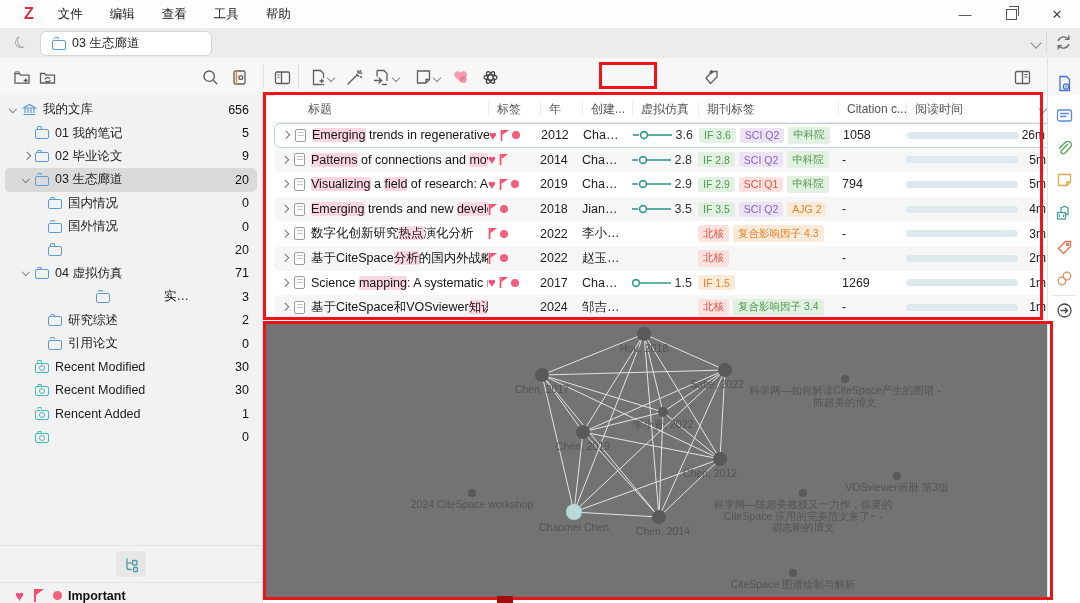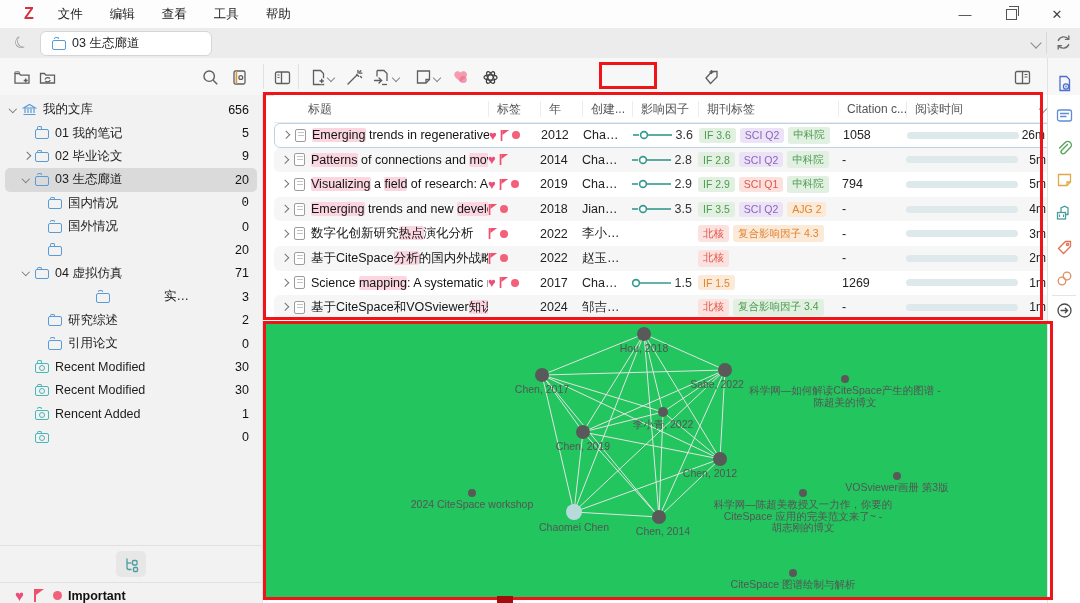--- a/index.html
+++ b/index.html
@@ -93,21 +93,21 @@
   .badge.green{background:#e1f0e1;color:#4f9a51;}
   .badge.purple{background:#ece4f6;color:#8a63bd;}
   .badge.red{background:#fbe2de;color:#e25549;}
   .badge.orange{background:#fcead9;color:#e0842f;}
   .citecell{color:#222;padding-left:4px;}
   .timecell{display:flex;align-items:center;}
   .bartrack{width:112px;height:7px;border-radius:4px;background:#dde9eb;overflow:hidden;flex:none;}
   .barfill{height:100%;border-radius:4px;background:#5f98a2;}
   .timelabel{margin-left:auto;padding-right:12px;color:#222;font-size:12px;}
   
-  .graph{position:absolute;left:263px;top:322px;width:791px;height:278px;background:#22c55e;}
+  .graph{position:absolute;left:263px;top:322px;width:791px;height:278px;background:#737373;}
   
   .strip{position:absolute;top:58px;right:0;width:33px;bottom:0;border-left:1px solid #e2e2e2;background:linear-gradient(#f7f7f7 37px,#fff 37px);box-sizing:border-box;}
   .strip .sic{position:absolute;left:7px;width:19px;height:19px;}
   .strip .sdiv{position:absolute;left:4px;right:4px;top:237px;height:1px;background:#e4e4e4;}
   
   .annbox{position:absolute;border:3px solid #ee1417;box-sizing:border-box;pointer-events:none;z-index:30;}
   .annmark{position:absolute;background:#a50d0d;pointer-events:none;z-index:30;}
 </style>
 </head>
 <body>
@@ -281,21 +281,21 @@
           <span class="tree-ic folder"></span>
           <span class="tree-label">02 毕业论文</span>
           <span class="tree-count">9</span>
         </div>
         <div class="tree-row selected" style="padding-left: 15px;">
           <span class="twisty open"></span>
           <span class="tree-ic folder"></span>
           <span class="tree-label">03 生态廊道</span>
           <span class="tree-count">20</span>
         </div>
-        <div class="tree-row" style="padding-left: 28px; font-family: Liberation Mono, monospace;">
+        <div class="tree-row" style="padding-left: 28px;">
           <span class="twisty none"></span>
           <span class="tree-ic folder"></span>
           <span class="tree-label">国内情况</span>
           <span class="tree-count">0</span>
         </div>
         <div class="tree-row" style="padding-left: 28px;">
           <span class="twisty none"></span>
           <span class="tree-ic folder"></span>
           <span class="tree-label">国外情况</span>
           <span class="tree-count">0</span>
@@ -379,21 +379,21 @@
       
     </div>
   </div>
 
   <div class="tablewrap">
     <div class="thead">
       <span class="hcell">标题</span>
       <span class="hcell">标签</span>
       <span class="hcell">年</span>
       <span class="hcell">创建...</span>
-      <span class="hcell">影响因子</span>
+      <span class="hcell">虚拟仿真</span>
       <span class="hcell">期刊标签</span>
       <span class="hcell">Citation c...</span>
       <span class="hcell time">
           <span>阅读时间</span>
           <span class="chev small colpick"></span>
         </span>
     </div>
     <div id="tbody">
         <div class="trow selected">
           <span class="tcell titlecell">

